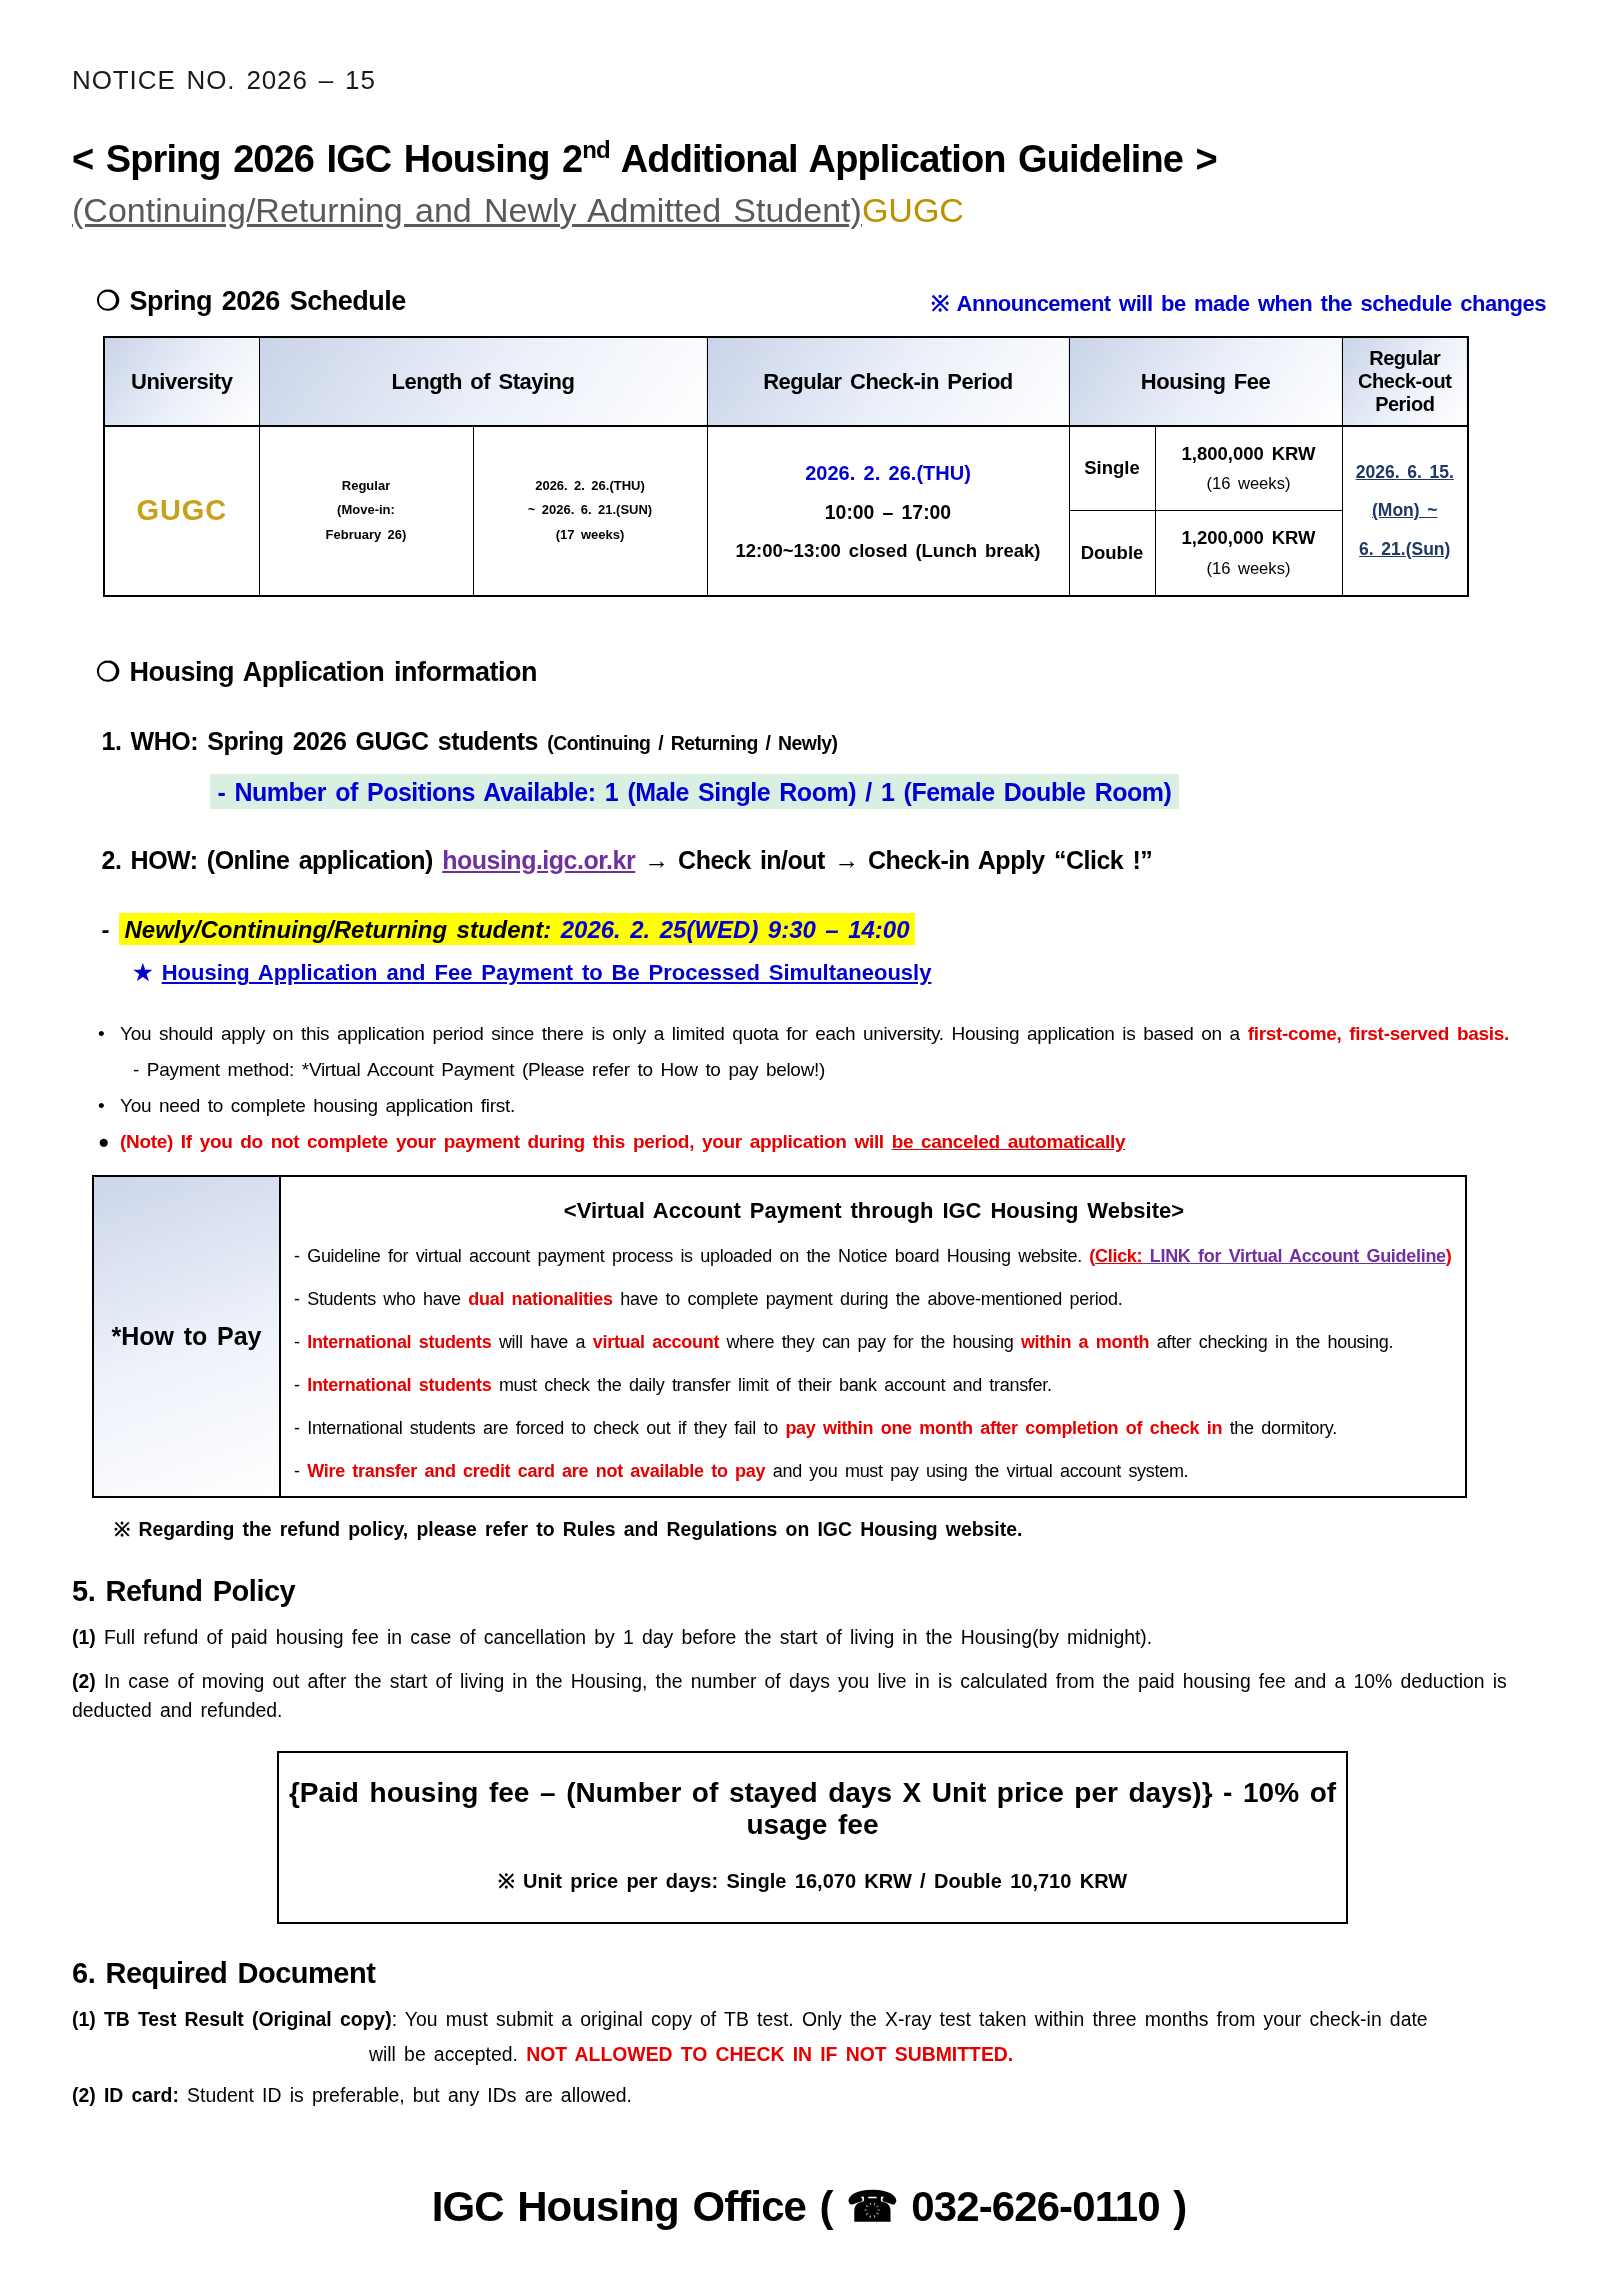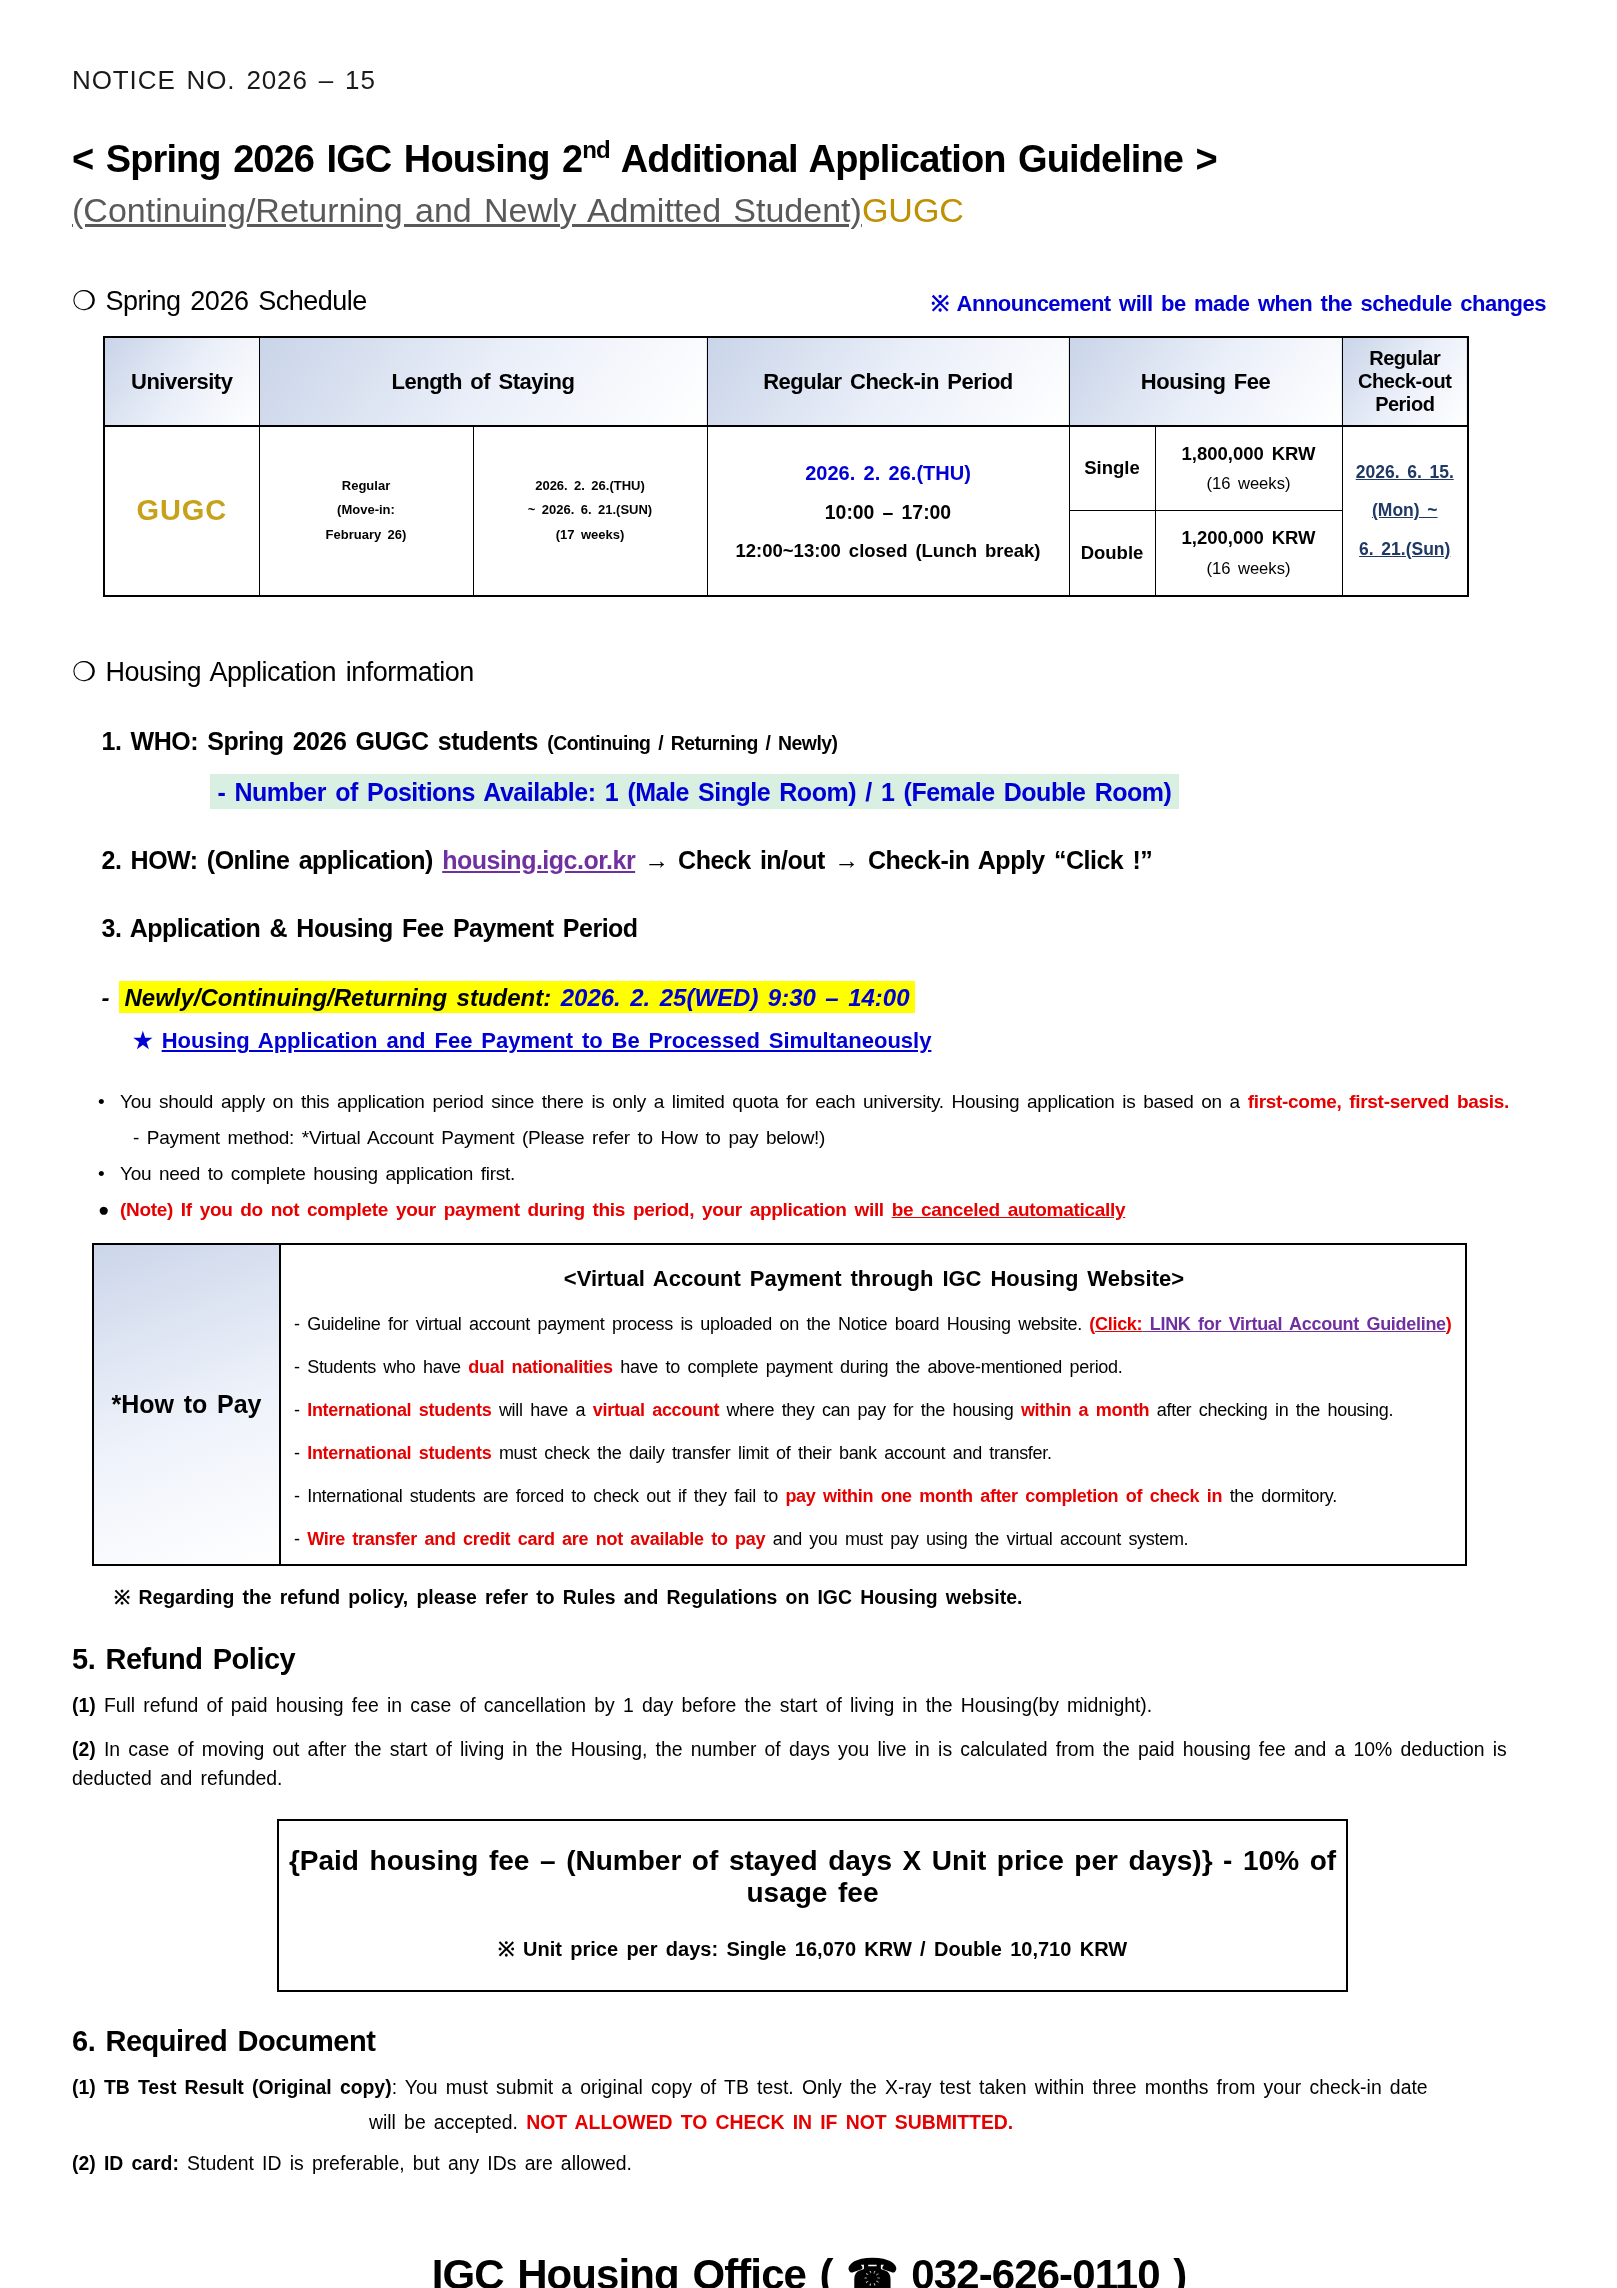--- a/index.html
+++ b/index.html
@@ -6,21 +6,21 @@
   body{width:1618px;height:2289px;font-family:"Liberation Sans",sans-serif;color:#000;overflow:hidden;}
   .page{padding:65px 72px 0 72px;box-sizing:border-box;width:1618px;height:2289px;position:relative;word-spacing:2.8px;}
   .notice-no{font-size:26px;letter-spacing:0.9px;color:#1a1a1a;}
   .title-block{text-align:left;margin-top:39px;line-height:1.25;}
   .title-main{font-size:38px;font-weight:bold;letter-spacing:-0.9px;}
   .title-main sup{font-size:24px;}
   .subtitle{font-size:34px;font-weight:normal;margin-top:5.5px;}
   .subtitle .grey{color:#595959;text-decoration:underline;}
   .subtitle .gold{color:#bf9000;}
   .sched-row{display:flex;justify-content:space-between;align-items:flex-end;margin-top:54px;}
-  .sec-h{font-size:27px;font-weight:normal;letter-spacing:-0.5px;}
+  .sec-h{font-size:27px;font-weight:bold;letter-spacing:-0.5px;margin-left:24px;}
   .announce{font-size:22px;font-weight:bold;color:#0000d4;letter-spacing:-0.5px;}
   table.sched{border-collapse:collapse;border:2.8px solid #000;margin-top:18.5px;margin-left:31px;table-layout:fixed;}
   table.sched th,table.sched td{border:0.9px solid #000;text-align:center;vertical-align:middle;padding:1.8px 3.7px;box-sizing:border-box;}
   table.sched thead th{background:linear-gradient(125deg,#c9d4e8 0%,#e9eef8 50%,#ffffff 100%);font-size:22px;font-weight:bold;height:89px;border-bottom:2.8px solid #000;letter-spacing:-0.5px;line-height:1.15;}
   table.sched thead th.small{font-size:20px;}
   .cell-gugc{color:#c8a11b;font-weight:bold;font-size:29px;letter-spacing:0.9px;}
   .cell-len{font-size:13px;font-weight:bold;line-height:1.9;}
   .cell-checkin{font-size:18.5px;font-weight:bold;line-height:2.0;}
   .cell-checkin .date{color:#0000d4;font-size:20px;}
   .cell-checkin .hours{font-size:19.4px;}
@@ -137,21 +137,20 @@
   </table>
 
   <div class="sec-h housing-h">❍ Housing Application information</div>
 
   <div class="item"><span>1. WHO: Spring 2026 GUGC students </span><span class="paren-small">(Continuing / Returning / Newly)</span></div>
 
   <div class="positions"><span class="hl">- Number of Positions Available: 1 (Male Single Room) / 1 (Female Double Room)</span></div>
 
   <div class="item"><span>2. HOW: (Online application) </span><a class="how-link">housing.igc.or.kr</a><span> → Check in/out → Check-in Apply “Click !”</span></div>
 
-  <div class="item">3. Application &amp; Housing Fee Payment Period</div>
 
   <div class="payline"><span>- </span><span class="yellow"><span>Newly/Continuing/Returning student:</span><span class="blue"> 2026. 2. 25(WED) 9:30 – 14:00</span></span></div>
 
   <div class="starline"><span>★</span> <span class="txt">Housing Application and Fee Payment to Be Processed Simultaneously</span></div>
 
   <div class="bullets">
     <div class="line"><span class="marker">•</span><span><span>You should apply on this application period since there is only a limited quota for each university. Housing application is based on a </span><span class="em-red">first-come, first-served basis.</span></span></div>
     <div class="line sub"><span class="marker"></span><span>- Payment method: *Virtual Account Payment (Please refer to How to pay below!)</span></div>
     <div class="line"><span class="marker">•</span><span>You need to complete housing application first.</span></div>
     <div class="line"><span class="marker">●</span><span class="note-line"><span class="em-red">(Note) If you do not complete your payment during this period, your application will </span><span class="em-red-underline">be canceled automatically</span></span></div>

